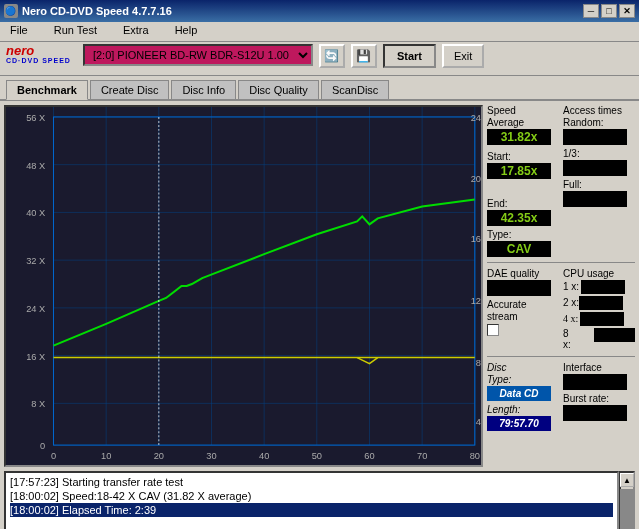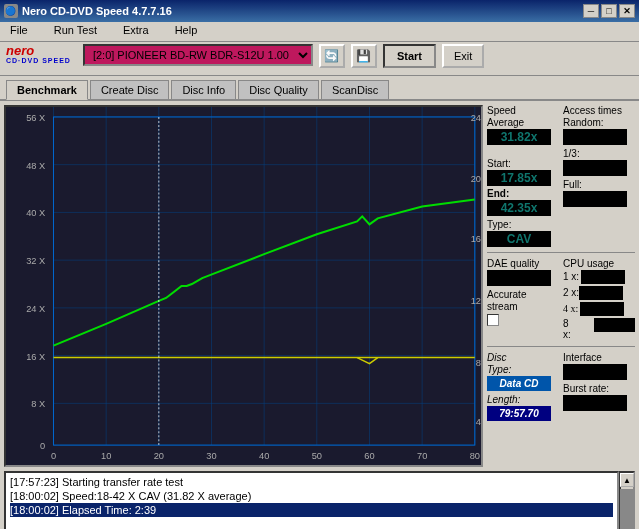--- a/index.html
+++ b/index.html
@@ -166,21 +166,21 @@
       gap: 3px;
       font-size: 10px;
     }
     .panel-label {
       font-size: 10px;
       color: #000;
       margin-bottom: 1px;
     }
     .panel-value {
       background: #000;
-      color: #0f766e;
+      color: #84cc16;
       text-align: center;
       font-weight: bold;
       font-size: 12px;
       padding: 1px 4px;
       width: 64px;
     }
 
     .divider { height: 1px; background: #888; margin: 2px 0; }
     .status-line { padding: 1px 0; }
     .status-line.highlighted { background: #0a246a; color: white; }
@@ -354,23 +354,23 @@
   </div>
 
   <div class="right-panel">
 
     <div style="display:flex; gap:4px;">
 
       <div style="flex:1;">
         <div class="panel-label">Speed</div>
         <div class="panel-label">Average</div>
         <div class="panel-value">31.82x</div>
-        <div class="panel-label" style="margin-top:13px;">Start:</div>
+        <div class="panel-label" style="margin-top:6px;">Start:</div>
         <div class="panel-value">17.85x</div>
-        <div class="panel-label" style="margin-top:2px;font-weight:bold;">End:</div>
+        <div class="panel-label" style="margin-top:19px;">End:</div>
         <div class="panel-value">42.35x</div>
         <div class="panel-label" style="margin-top:3px;">Type:</div>
         <div class="panel-value">CAV</div>
       </div>
 
       <div style="flex:1;">
         <div class="panel-label">Access times</div>
         <div class="panel-label">Random:</div>
         <div style="background:#000; width:64px; height:16px; margin-bottom:3px;"></div>
         <div class="panel-label">1/3:</div>

